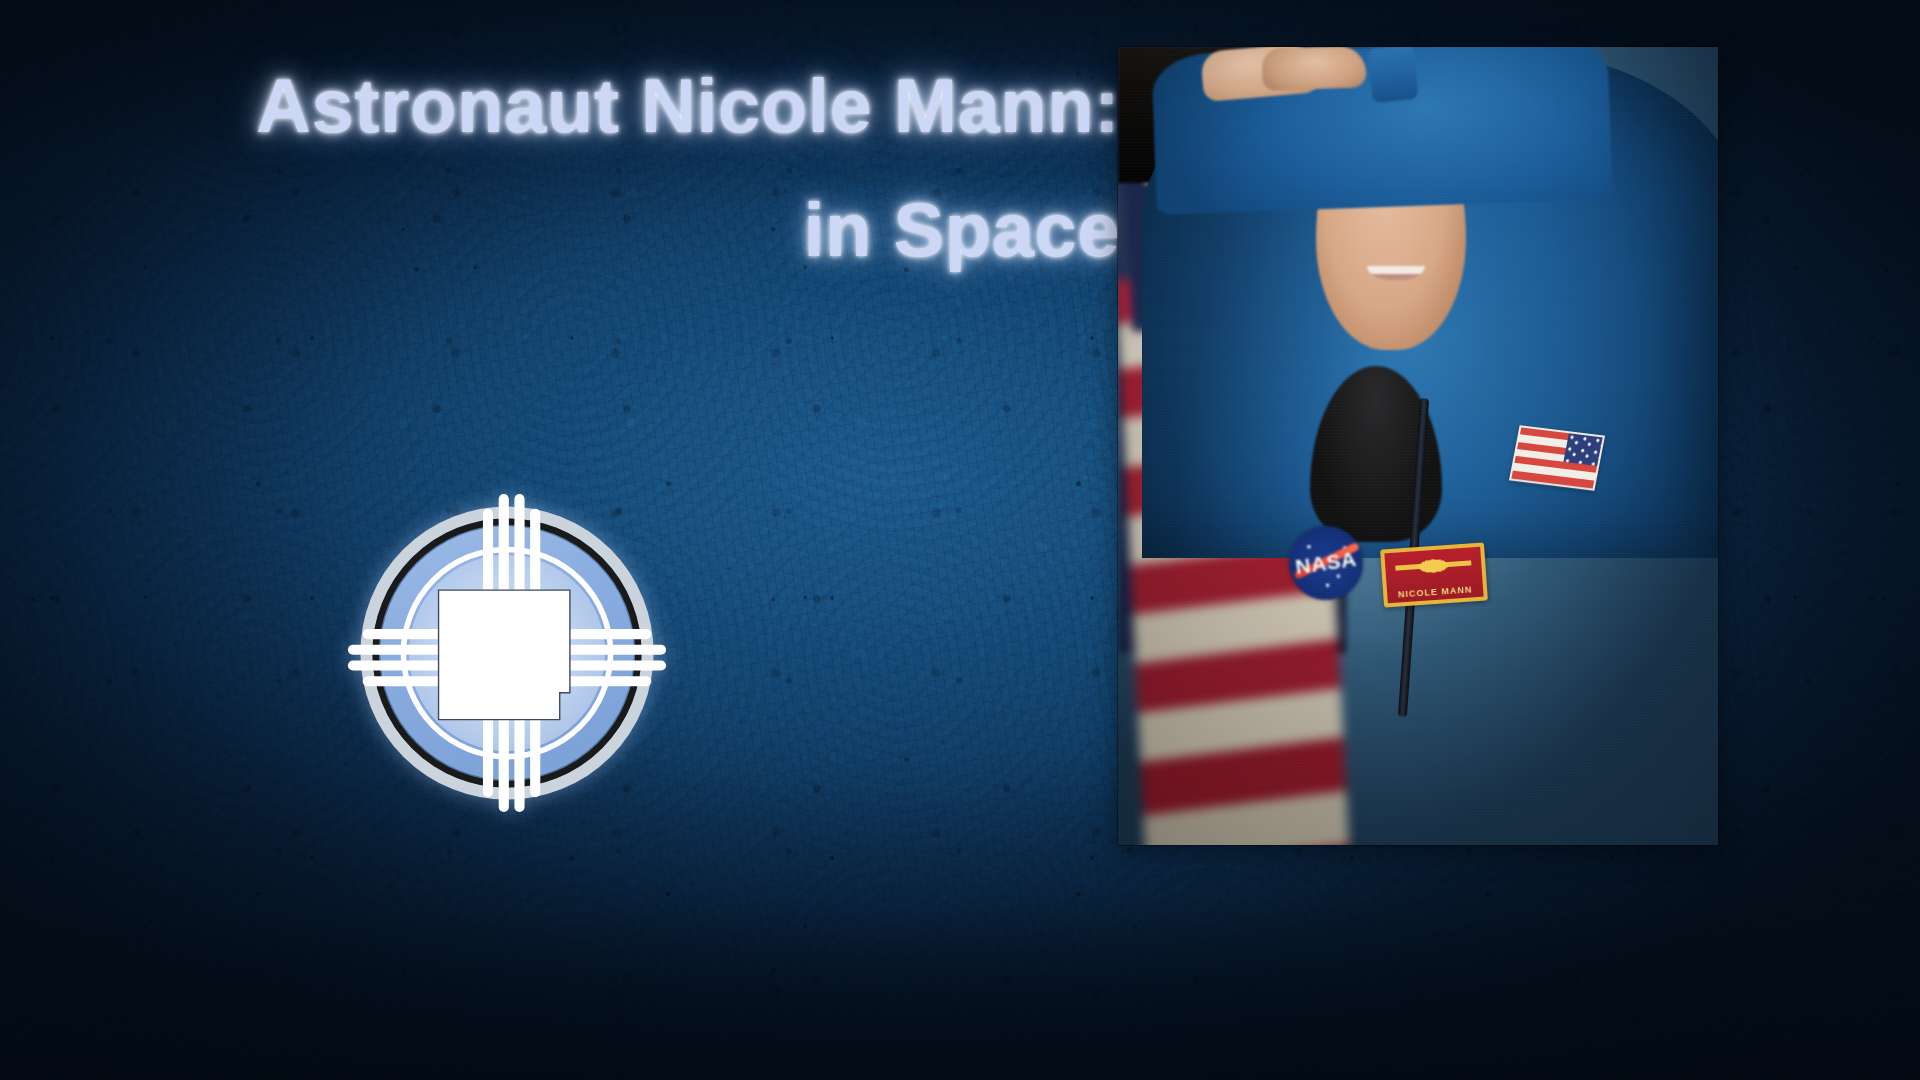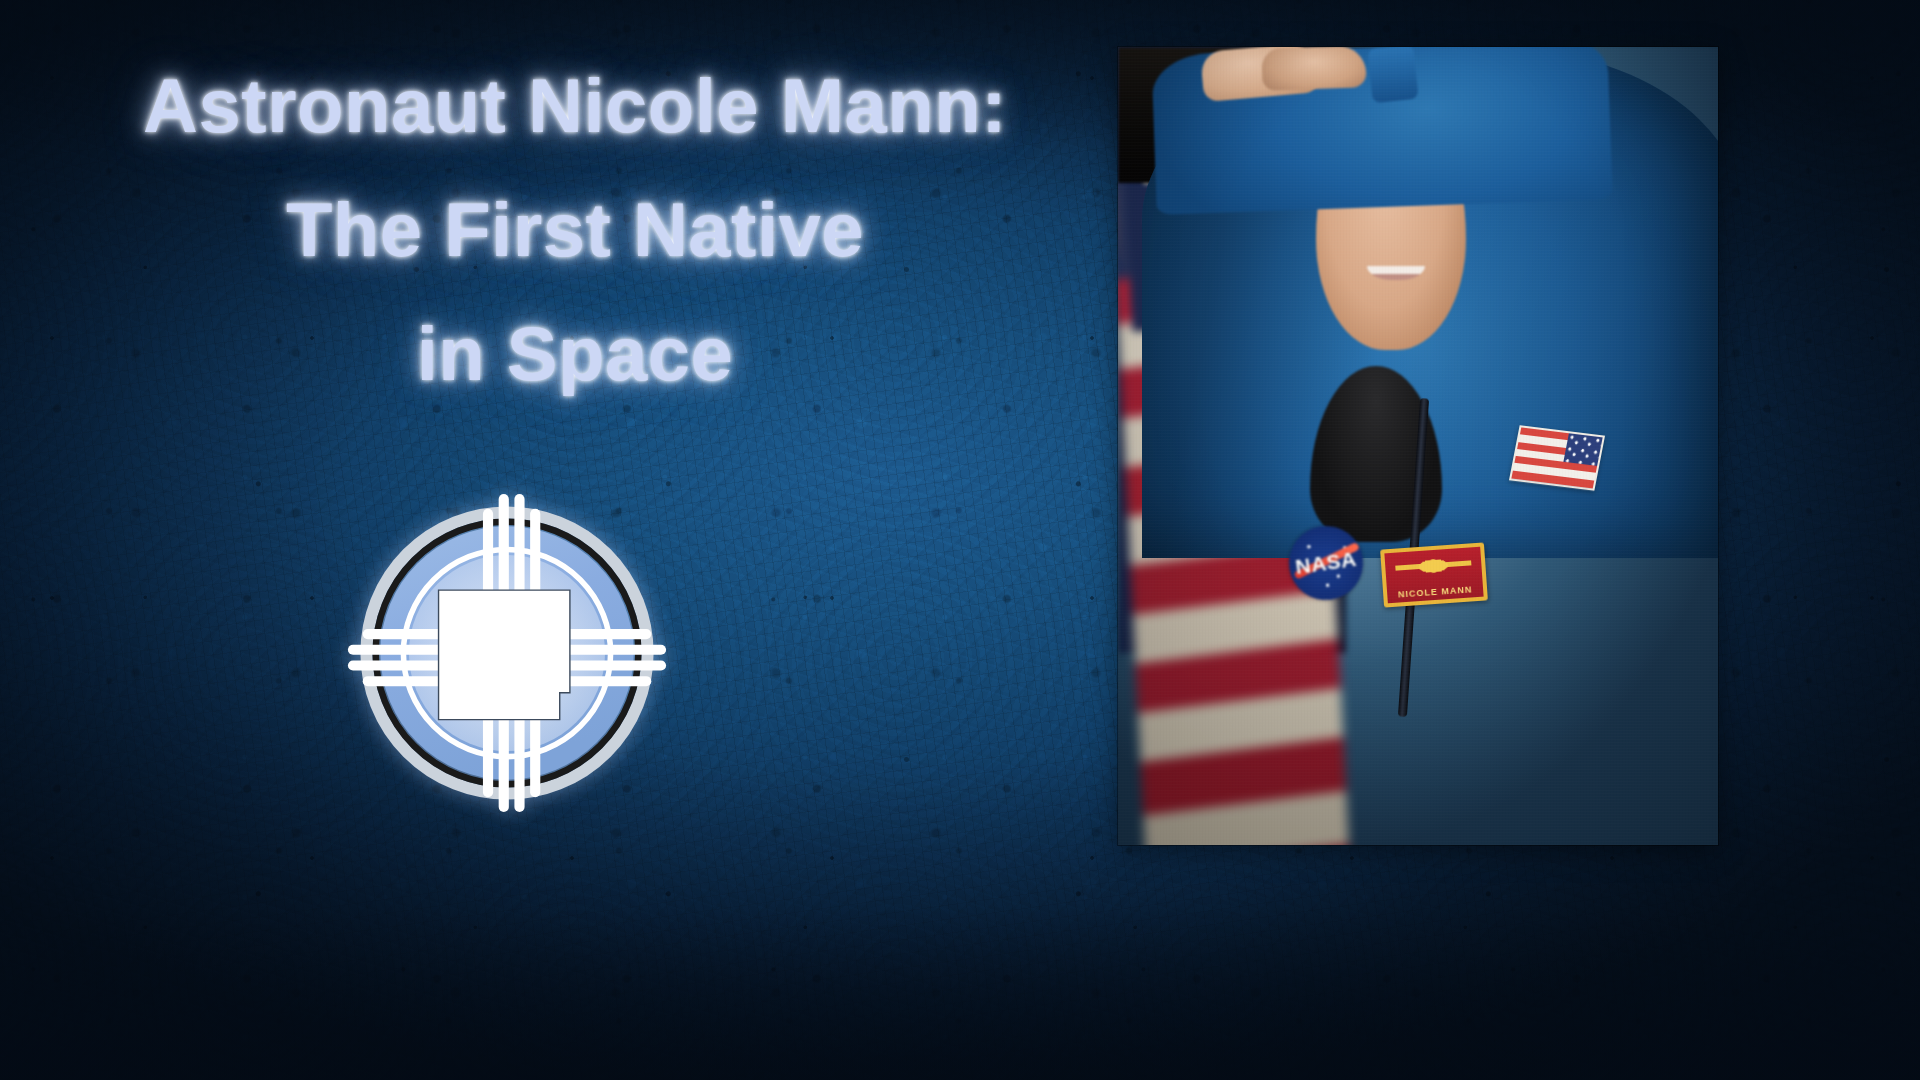--- a/index.html
+++ b/index.html
@@ -81,23 +81,22 @@
       radial-gradient(circle at 9% 62%, rgba(0,0,0,.65) 0 1.5px, transparent 2.5px);
     background-size: 260px 260px, 410px 410px, 330px 330px, 490px 490px, 370px 370px;
   }
 
   
   .title-block {
     position: absolute;
     left: 0;
     top: 44px;
     width: 1120px;
-    text-align: center;
+    text-align: right;
     z-index: 6;
-    margin-left: 15px;
   }
   .title-line {
     font-size: 76px;
     line-height: 124px;
     font-weight: 700;
     letter-spacing: .5px;
     color: #ccd7f5;
     text-shadow:
       0 0 4px rgba(255,255,255,.95),
       0 0 12px rgba(226,236,255,.85),
@@ -378,21 +377,20 @@
 <div id="stage">
 
   <div class="bg-base"></div>
   <div class="bg-tex1"></div>
   <div class="bg-tex2"></div>
   <div class="bg-speck"></div>
   <div class="bg-vignette"></div>
 
   <div class="title-block">
     <div class="title-line">Astronaut Nicole Mann:</div>
-    <div class="title-line">The First Native</div>
     <div class="title-line">in Space</div>
   </div>
 
   <div class="zia-wrap">
     <svg viewBox="0 0 400 400" xmlns="http://www.w3.org/2000/svg">
       <defs>
         <linearGradient id="discGrad" x1="0" y1="0" x2="0.35" y2="1">
           <stop offset="0%" stop-color="#9cbbe6"></stop>
           <stop offset="45%" stop-color="#8aace0"></stop>
           <stop offset="100%" stop-color="#7ea3d8"></stop>

